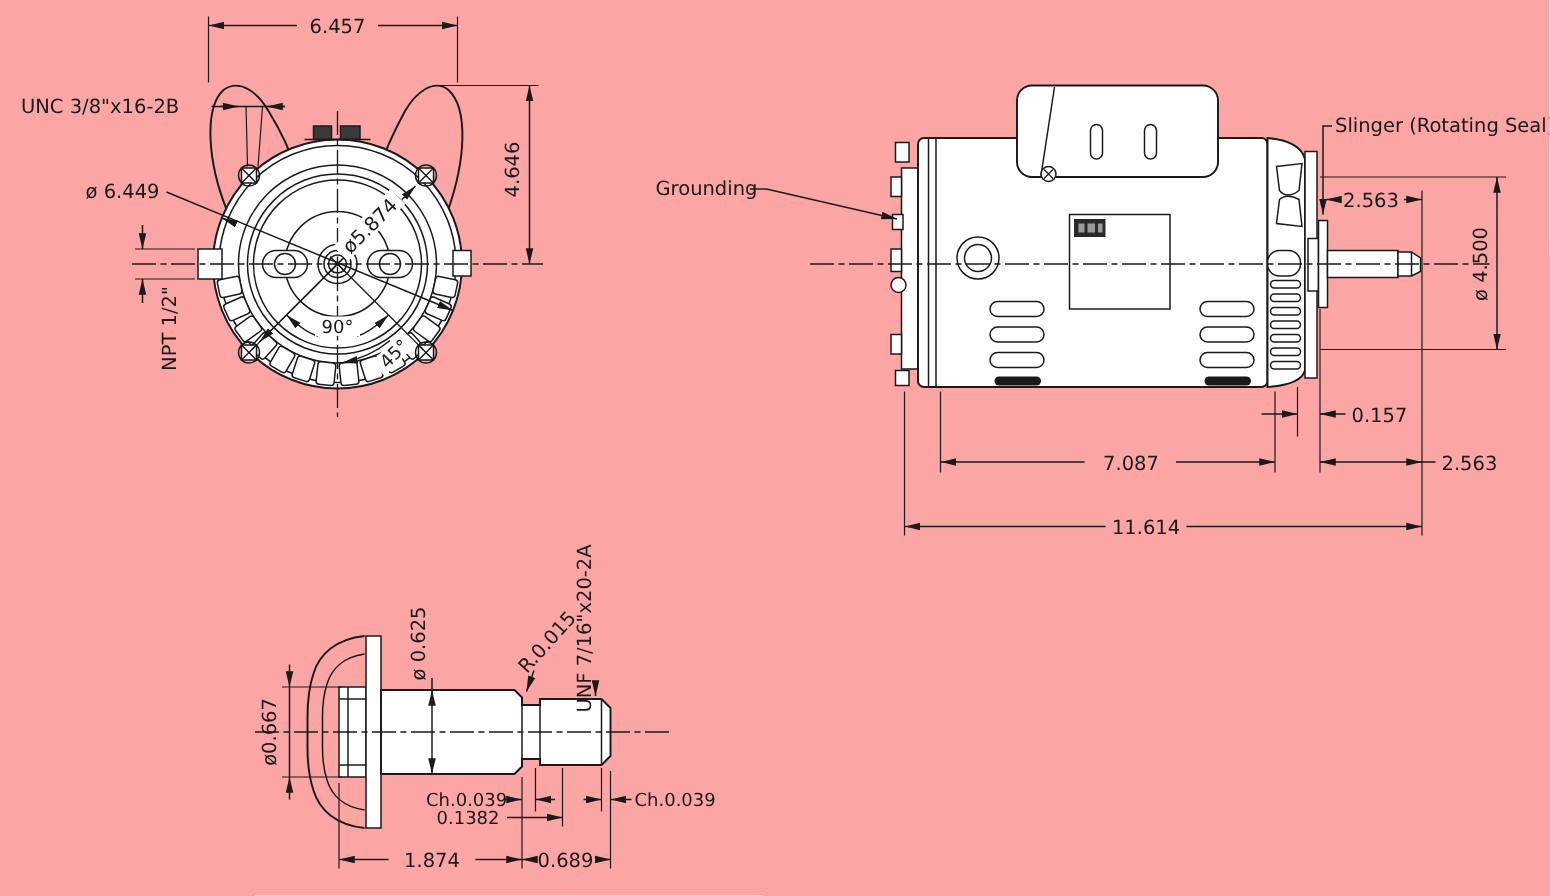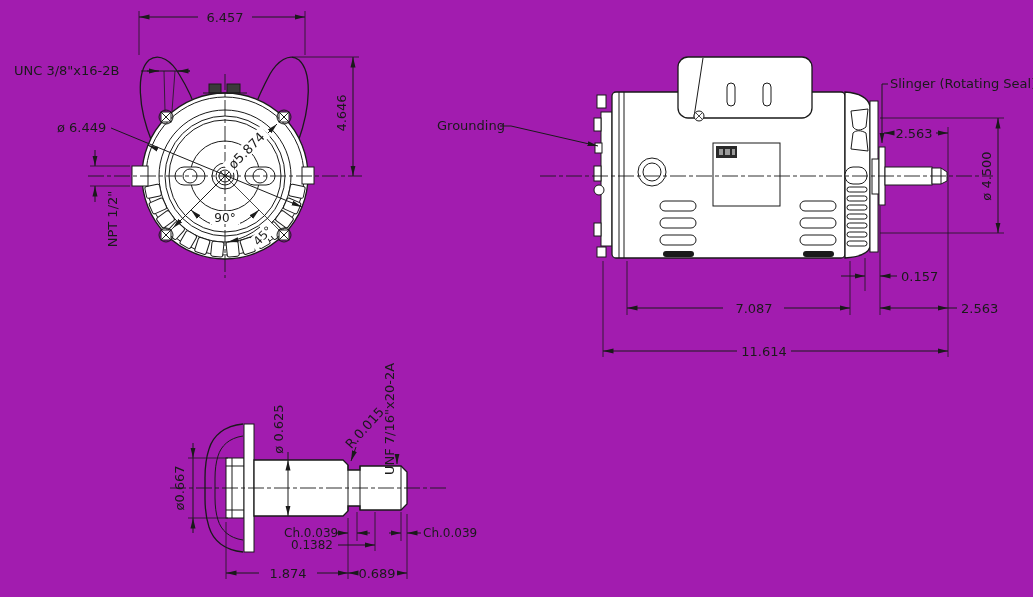--- a/index.html
+++ b/index.html
@@ -1,16 +1,16 @@
 <!DOCTYPE html>
 <html><head>
 <meta charset="utf-8">
 <style>
   html,body { margin:0; padding:0; background:#ffffff; }
-  .stage { position:relative; width:1033px; height:597px; background:#a21caf; overflow:hidden; }
+  .stage { position:relative; width:1033px; height:597px; background:#fca5a5; overflow:hidden; }
   svg text { fill:#1a1a1a; stroke:none; font-family:"DejaVu Sans", sans-serif; font-size:13px; }
   svg text.fs12 { font-size:12px; }
   .ln  { stroke:#1a1a1a; stroke-width:1; fill:none; }
   .ln2 { stroke:#1a1a1a; stroke-width:1.3; fill:none; }
   .wf  { fill:#ffffff; stroke:#1a1a1a; stroke-width:1; }
   .wf2 { fill:#ffffff; stroke:#1a1a1a; stroke-width:1.3; }
   .df  { fill:#1a1a1a; stroke:none; }
   .cl  { stroke:#1a1a1a; stroke-width:0.9; fill:none; stroke-dasharray:16 3 4 3; }
   .thin{ stroke:#1a1a1a; stroke-width:0.8; fill:none; }
   .bg  { fill:#ffffff; stroke:none; }

